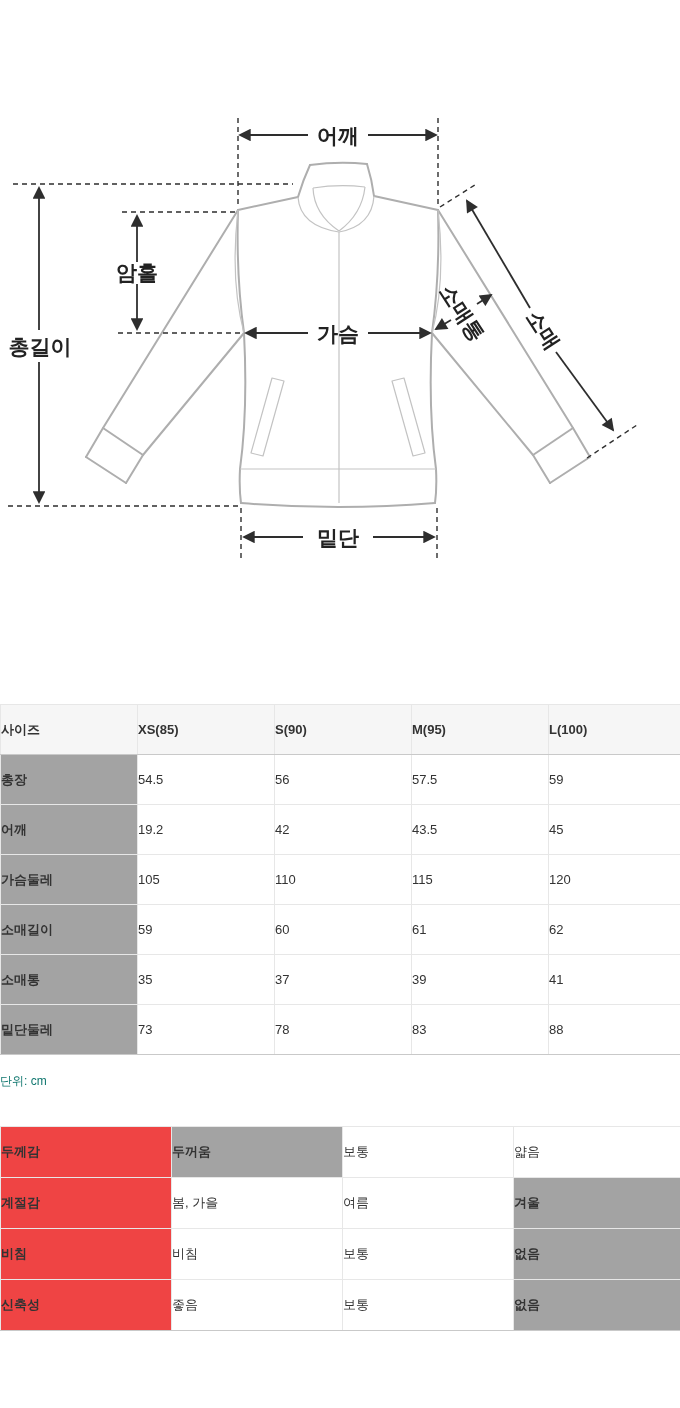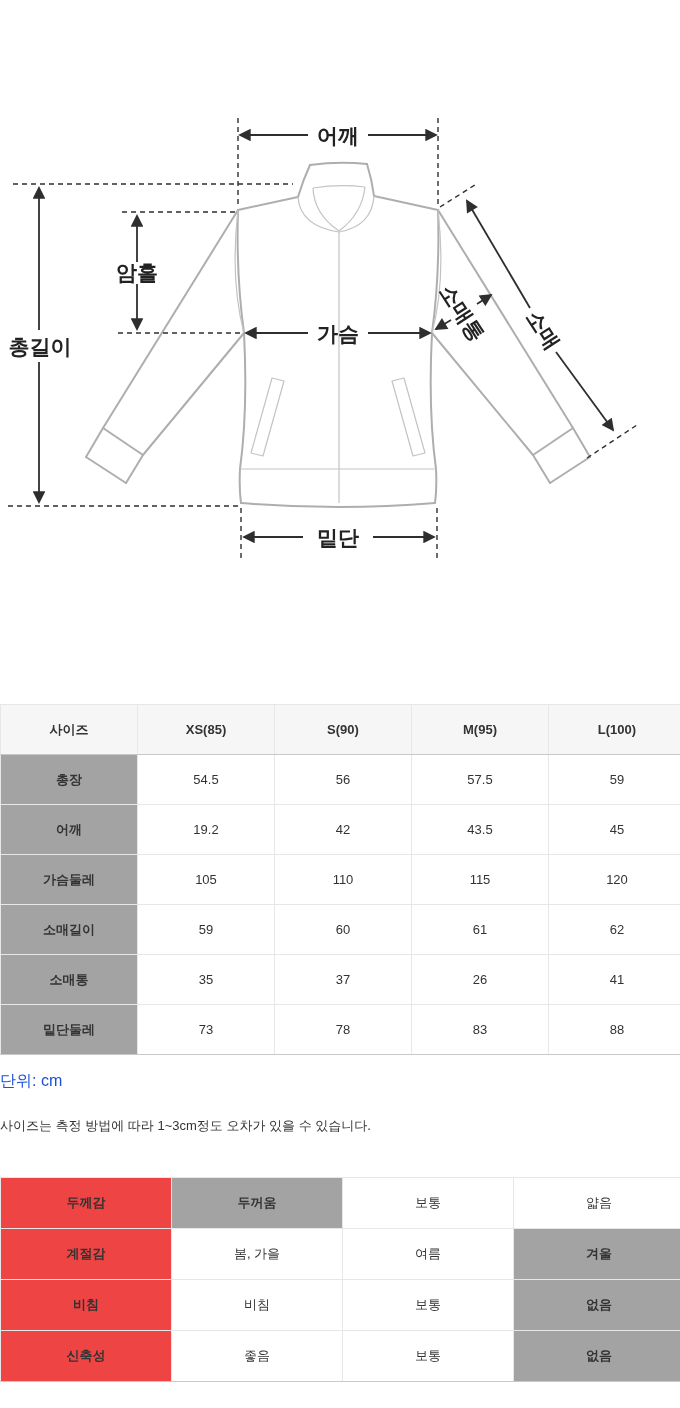--- a/index.html
+++ b/index.html
@@ -3,29 +3,29 @@
 <meta charset="utf-8">
 <style>
   html,body{margin:0;padding:0;background:#ffffff;}
   body{width:680px;height:1408px;overflow:hidden;color:#333;
        font-family:"Liberation Sans","DejaVu Sans",sans-serif;}
   .diagram-wrap{width:680px;height:704px;position:relative;}
   svg{display:block;}
   svg text{font-family:"Liberation Sans","DejaVu Sans",sans-serif;font-weight:bold;fill:#222;}
 
   table{border-collapse:collapse;table-layout:fixed;width:680px;}
-  td,th{border:1px solid #e7e7e7;text-align:center;vertical-align:middle;
+  td,th{border:1px solid #e7e7e7;text-align:left;vertical-align:middle;
         font-size:13px;font-weight:normal;color:#333;padding:0;}
   .size-table{border-top:1px solid #c9c9c9;}
   .size-table td,.size-table th{height:49px;width:136px;}
   .size-table thead th{background:#f6f6f6;font-weight:bold;}
   .size-table tbody th{background:#a3a3a3;font-weight:bold;}
   .size-table tr:last-child td,.size-table tr:last-child th{border-bottom-color:#c9c9c9;}
 
-  .unit-note{margin:19px 12px 0 0;font-size:16px;color:#1d4ed8;line-height:14px;}
+  .unit-note{margin:19px 12px 0 0;font-size:12px;color:#0f766e;line-height:14px;}
   .notes{margin-top:24px;font-size:13px;color:#333;}
   .notes div{line-height:27px;}
 
   .attr-table{margin-top:38px;border-top:1px solid #c9c9c9;}
   .attr-table td,.attr-table th{height:50px;width:170px;}
   .attr-table th{background:#ef4444;font-weight:bold;}
   .attr-table td.sel{background:#a3a3a3;font-weight:bold;}
   .attr-table tr:last-child td,.attr-table tr:last-child th{border-bottom-color:#c9c9c9;}
 </style>
 </head>
@@ -158,36 +158,35 @@
       <th>소매길이</th>
       <td>59</td>
       <td>60</td>
       <td>61</td>
       <td>62</td>
     </tr>
     <tr>
       <th>소매통</th>
       <td>35</td>
       <td>37</td>
-      <td>26</td>
+      <td>39</td>
       <td>41</td>
     </tr>
     <tr>
       <th>밑단둘레</th>
       <td>73</td>
       <td>78</td>
       <td>83</td>
       <td>88</td>
     </tr>
   </tbody>
 </table>
 
 <div class="unit-note">단위: cm</div>
 <div class="notes">
-  <div>사이즈는 측정 방법에 따라 1~3cm정도 오차가 있을 수 있습니다.</div>
 </div>
 
 <table class="attr-table">
   <tbody>
     <tr>
       <th>두께감</th>
       <td class="sel">두꺼움</td>
       <td>보통</td>
       <td>얇음</td>
     </tr>

